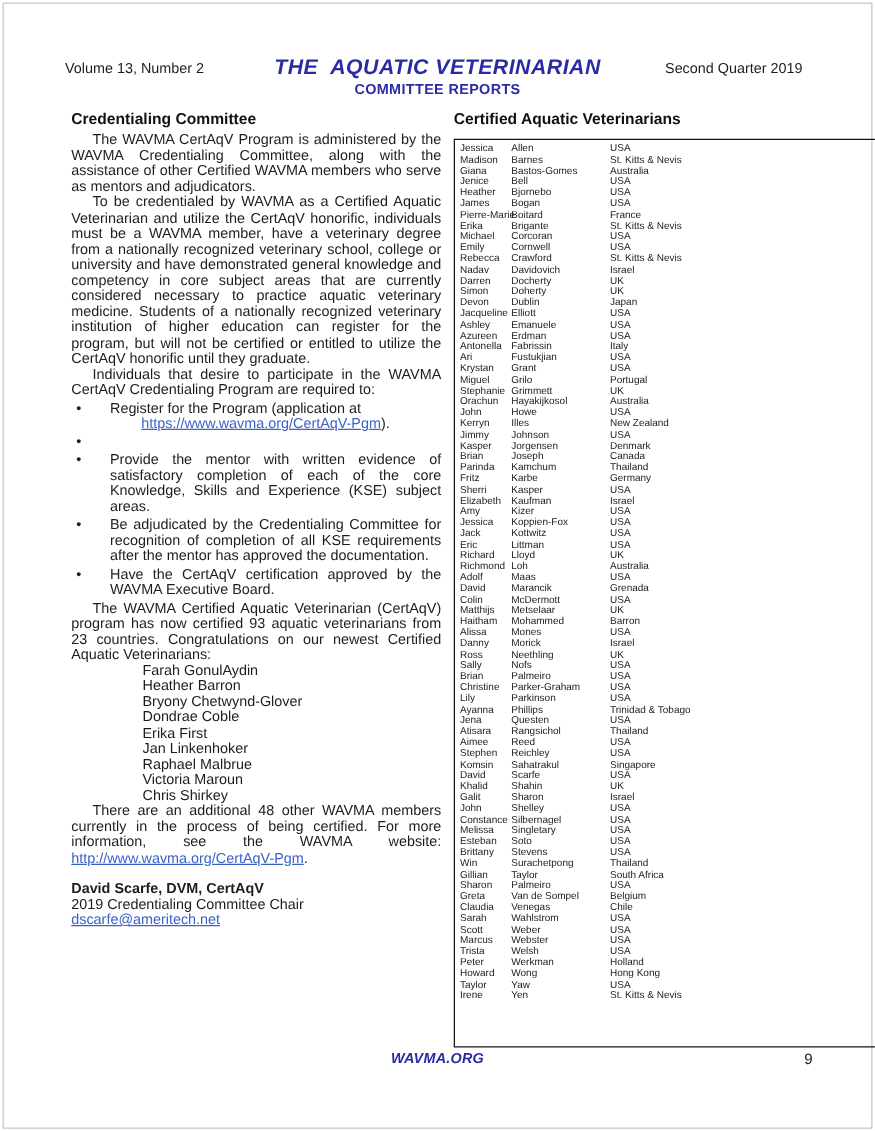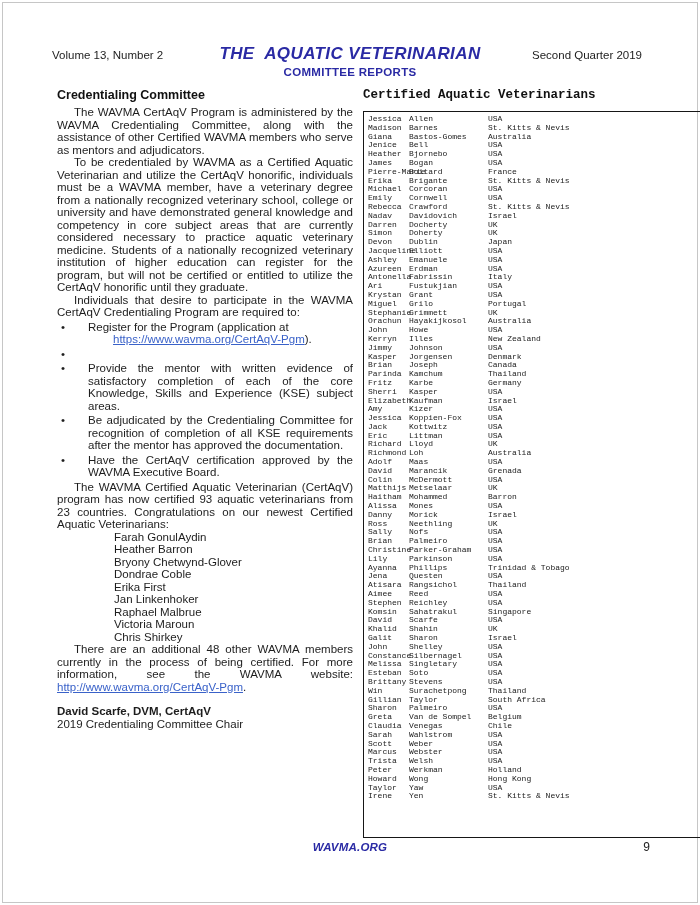--- a/index.html
+++ b/index.html
@@ -18,21 +18,21 @@
     color:var(--accent); font-weight:bold; font-style:italic;
     font-size:17px; letter-spacing:0.4px; white-space:pre;
   }
   .hdr-sub {
     position:absolute; left:0; right:0; top:66px; text-align:center;
     color:var(--accent); font-weight:bold; font-size:11.5px; letter-spacing:0.3px;
   }
 
   
   .col-left  { position:absolute; left:57px;  top:88px; width:296px; }
-  .col-right { position:absolute; left:363px; top:88px; width:289px;font-family:Liberation Mono, monospace; }
+  .col-right { position:absolute; left:363px; top:88px; width:289px; }
   .col-head  { margin:0; font-size:12.5px; font-weight:bold; color:#111; }
   .col-left  .col-head { margin-bottom:4px; }
   .col-right .col-head { margin-bottom:9px; }
 
   p.body { margin:0; font-size:11.5px; line-height:12.5px; text-align:justify; text-indent:17px; }
   a.doclink { color:var(--link); text-decoration:underline; cursor:pointer; }
 
   .bullets { list-style:none; margin:2px 0 0 0; padding:0; font-size:11.5px; line-height:12.5px; }
   .bullets li { display:flex; margin-bottom:2px; padding-left:4px; }
   .bullets .marker { width:27px; flex:none; }
@@ -117,20 +117,21 @@
         <div>Raphael Malbrue</div>
         <div>Victoria Maroun</div>
         <div>Chris Shirkey</div>
       </div>
 
     <p class="body"><span>There are an additional 48 other WAVMA members currently in the process of being certified. For more information, see the WAVMA website: </span><a class="doclink">http://www.wavma.org/CertAqV-Pgm</a><span>.</span></p>
 
     <div class="sig">
       <div class="sig-name">David Scarfe, DVM, CertAqV</div>
       <div>2019 Credentialing Committee Chair</div>
+      <div><a class="doclink">dscarfe@ameritech.net</a></div>
     </div>
   </section>
 
   <section class="col-right">
     <h2 class="col-head">Certified Aquatic Veterinarians</h2>
     <div class="vet-box">
         <div class="vrow">
           <span class="vfirst">Jessica</span>
           <span class="vlast">Allen</span>
           <span class="vcountry">USA</span>

